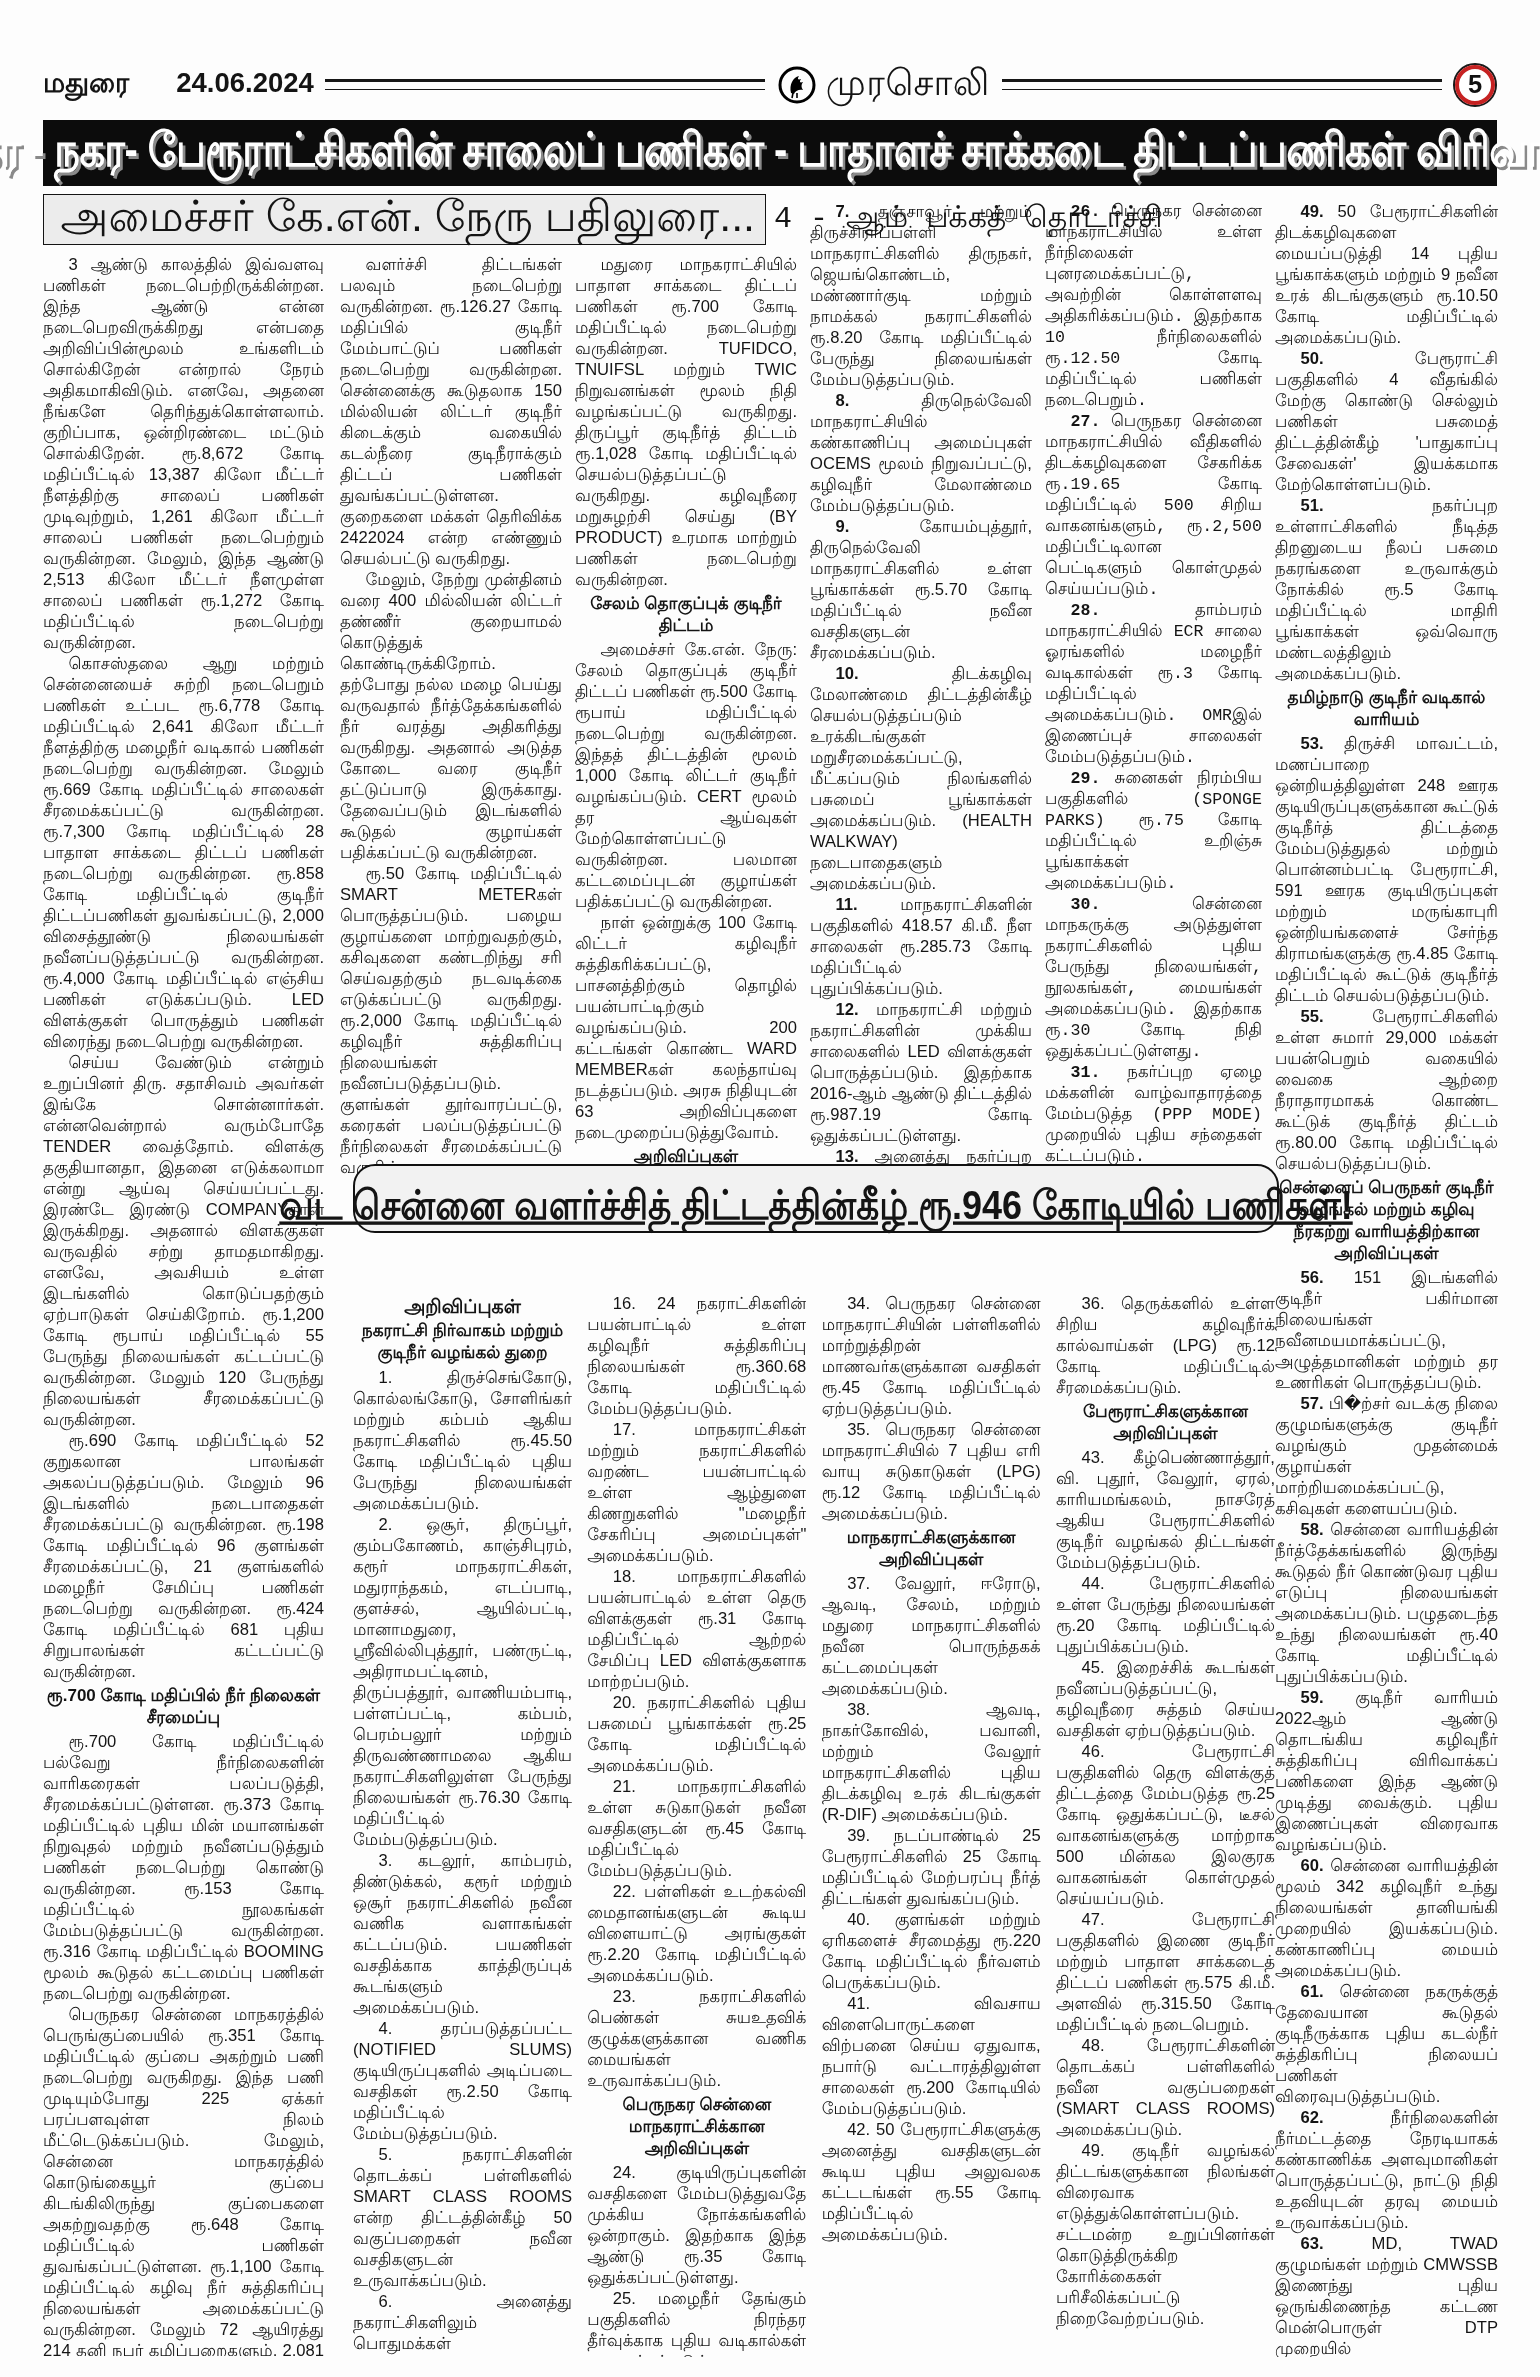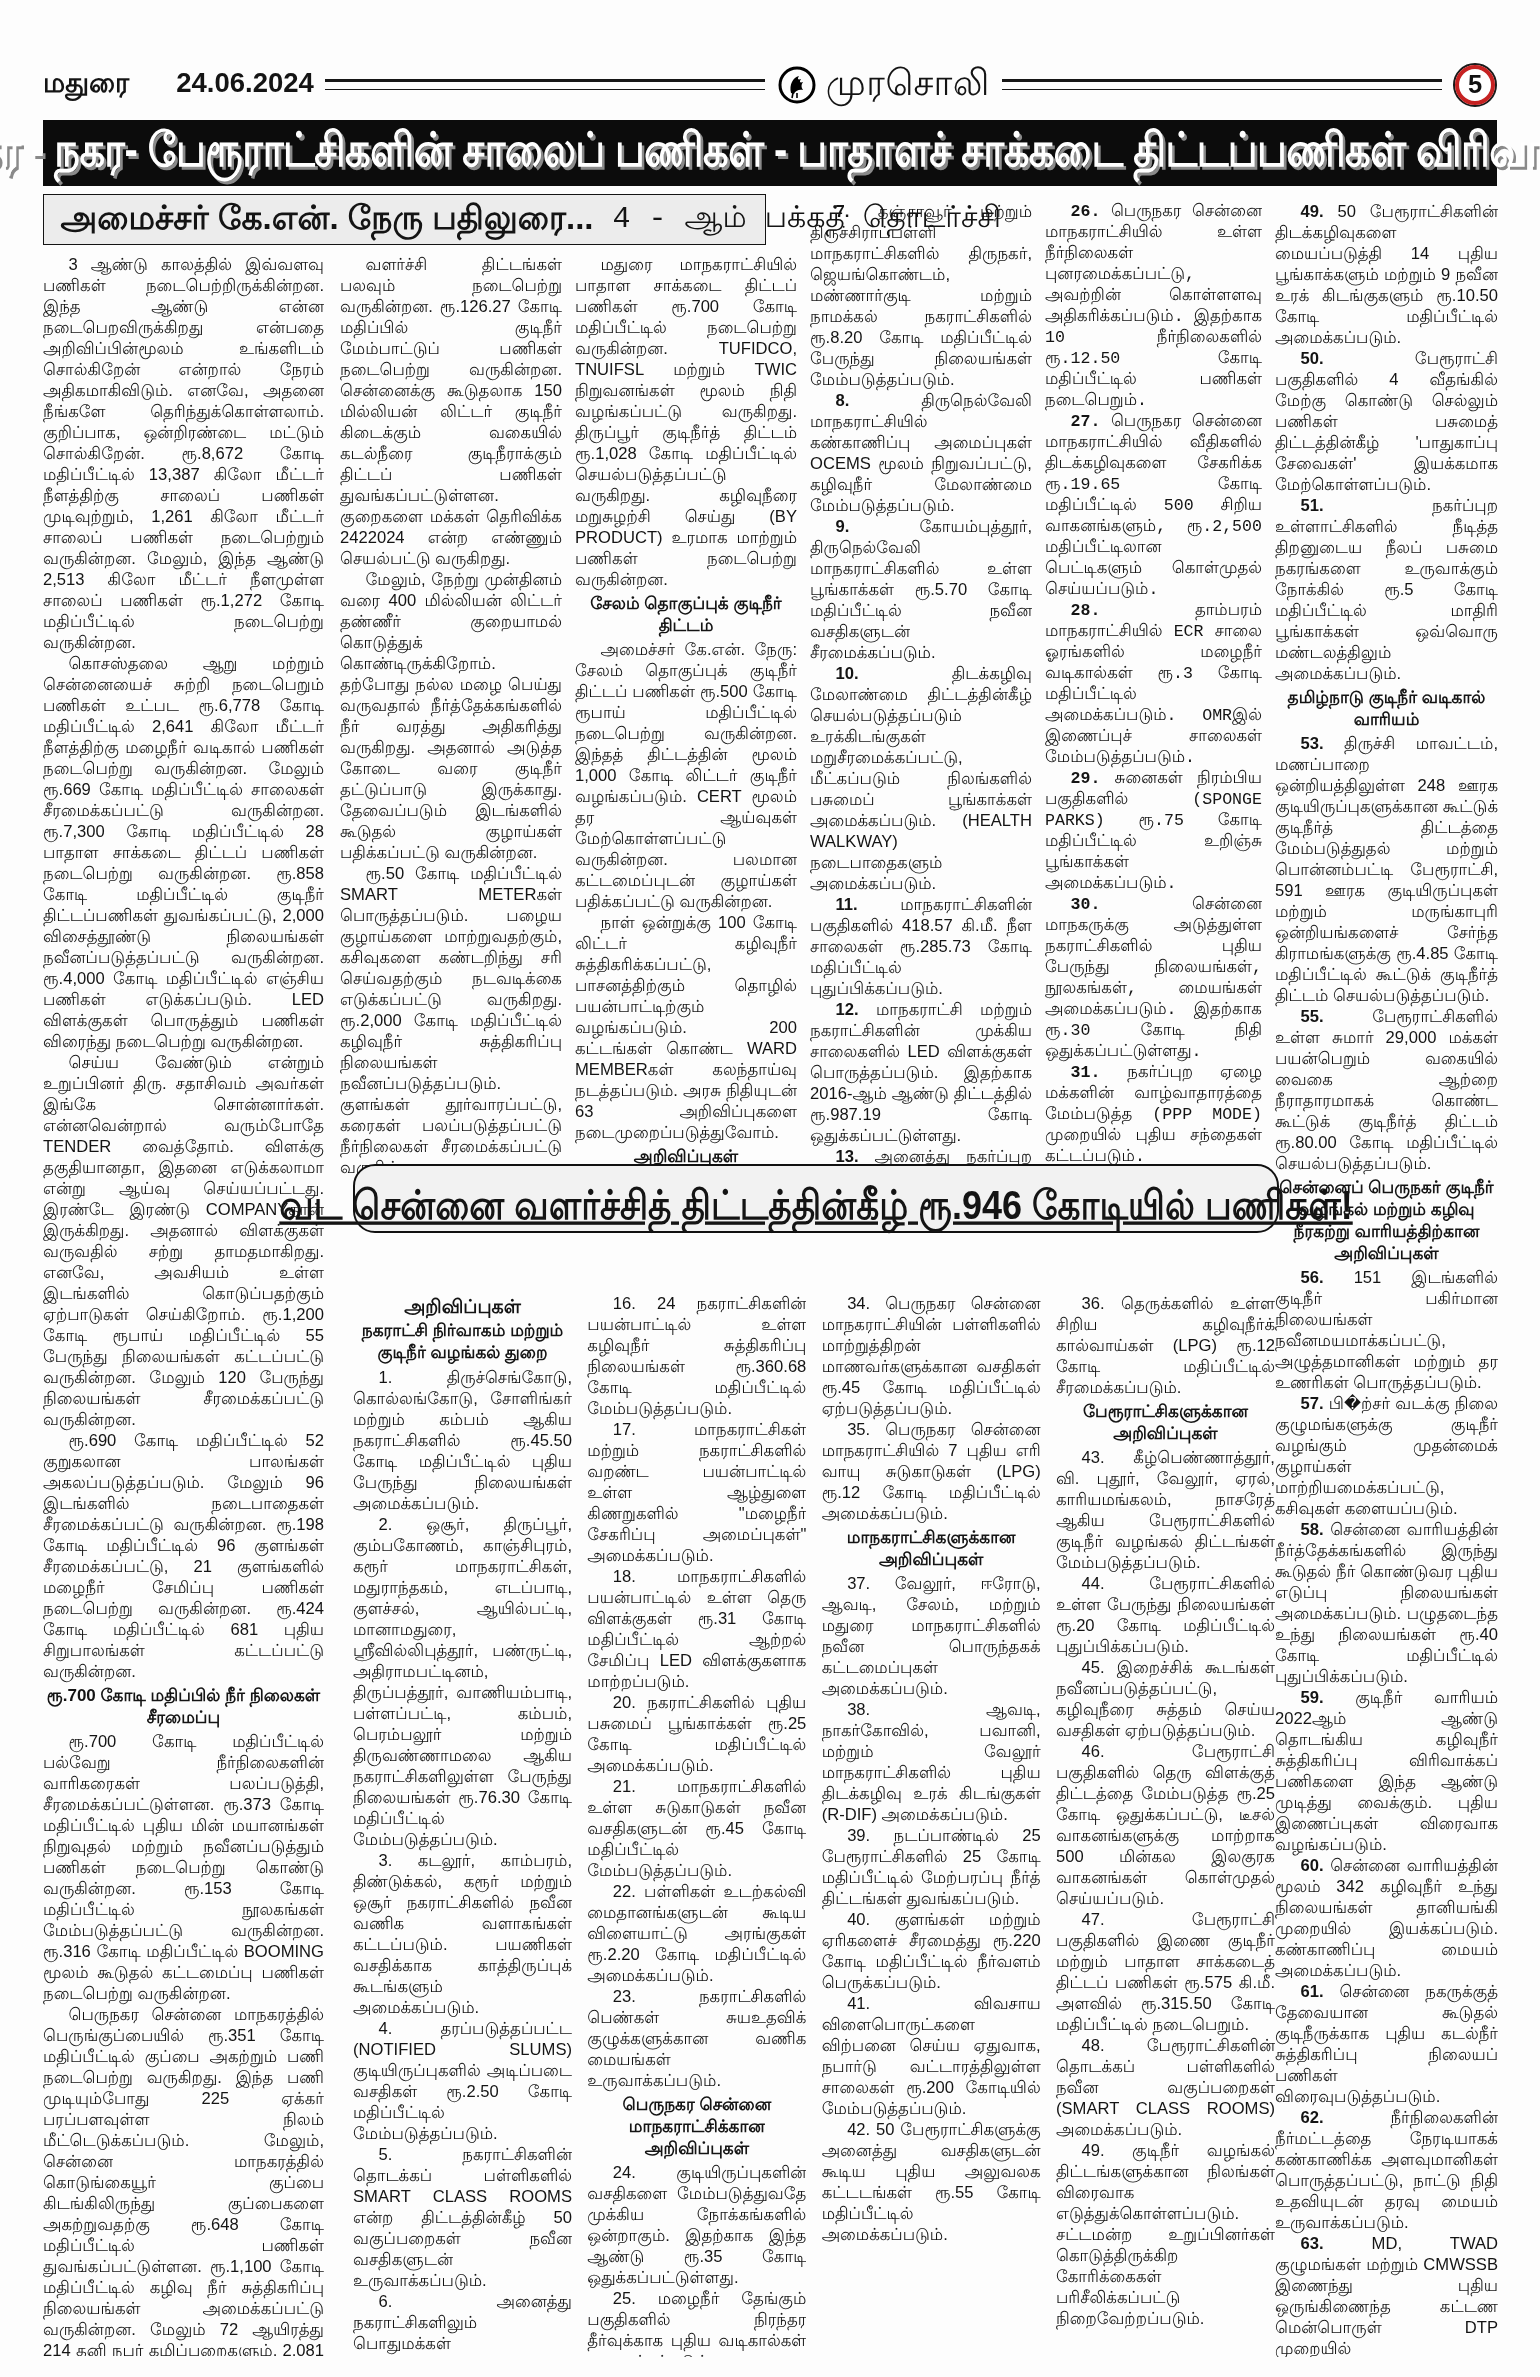--- a/index.html
+++ b/index.html
@@ -17,21 +17,21 @@
   .pagebadge-inner{width:100%;height:100%;border:4.5px solid #c62222;border-radius:50%;
              display:flex;align-items:center;justify-content:center;box-sizing:border-box;
              font-size:25.5px;font-weight:800;color:#111;background:#fff;}
   
   #mainhead{position:absolute;left:43px;top:120px;width:1454px;height:66px;background:#0c0c0c;
             display:flex;align-items:center;justify-content:center;}
   #mainhead span{color:#fff;font-size:40px;font-weight:900;white-space:nowrap;
             text-shadow:2.6px 2.6px 0 #8a8a8a;transform:scaleY(1.18);letter-spacing:-0.6px;}
   #subhead{position:absolute;left:43px;top:194px;width:723px;height:51px;background:#ececec;
            border:1.9px solid #141414;display:flex;align-items:center;padding:0 16.6px;gap:19px;box-sizing:border-box;}
-  #subhead .sh-main{font-size:33px;font-weight:700;white-space:nowrap;}
+  #subhead .sh-main{font-size:43px;font-weight:400;white-space:nowrap;}
   #subhead .sh-cont{font-size:30px;white-space:nowrap;font-family:Liberation Mono, monospace;}
   
   .col{position:absolute;overflow:hidden;text-align:justify;font-size:16.6px;line-height:21px;}
   .col p{margin:0;text-indent:25.5px;}
   .col .num{font-weight:700;}
   .colhead{font-weight:800;text-align:center;font-size:17px;line-height:22px;margin:2.6px 0;text-indent:0;}
   .colhead.big{font-size:19px;}
   #c1{left:43px;top:254px;width:281px;height:2102px;}
   #c2{left:340px;top:254px;width:222px;height:934px;}
   #c3{left:575px;top:254px;width:222px;height:934px;}

